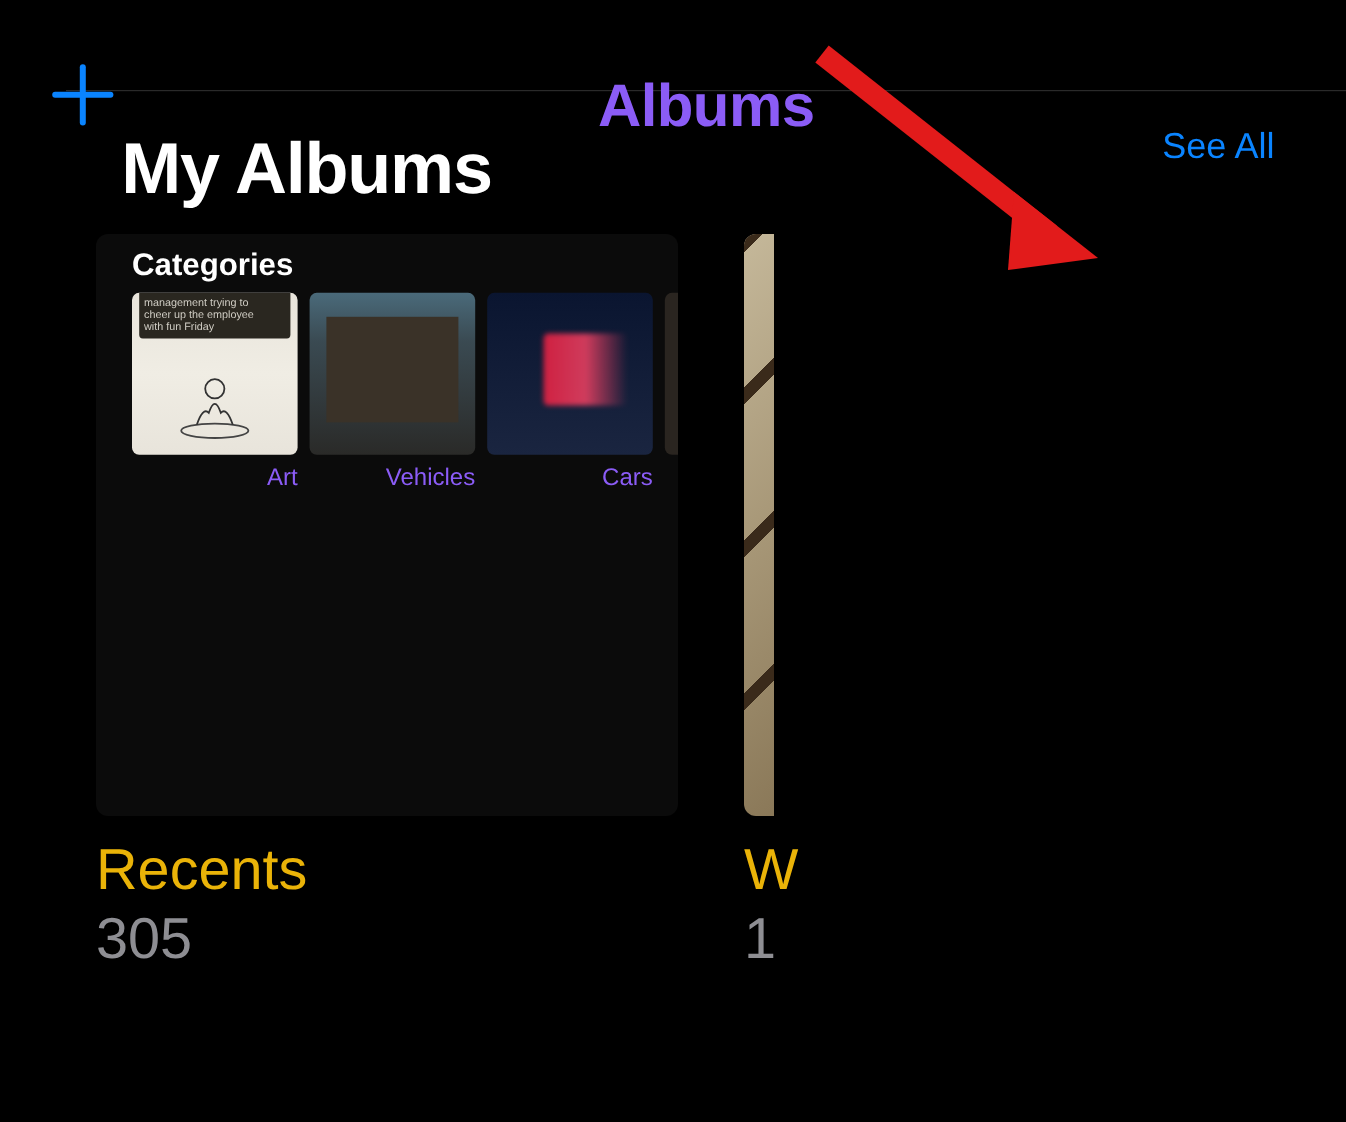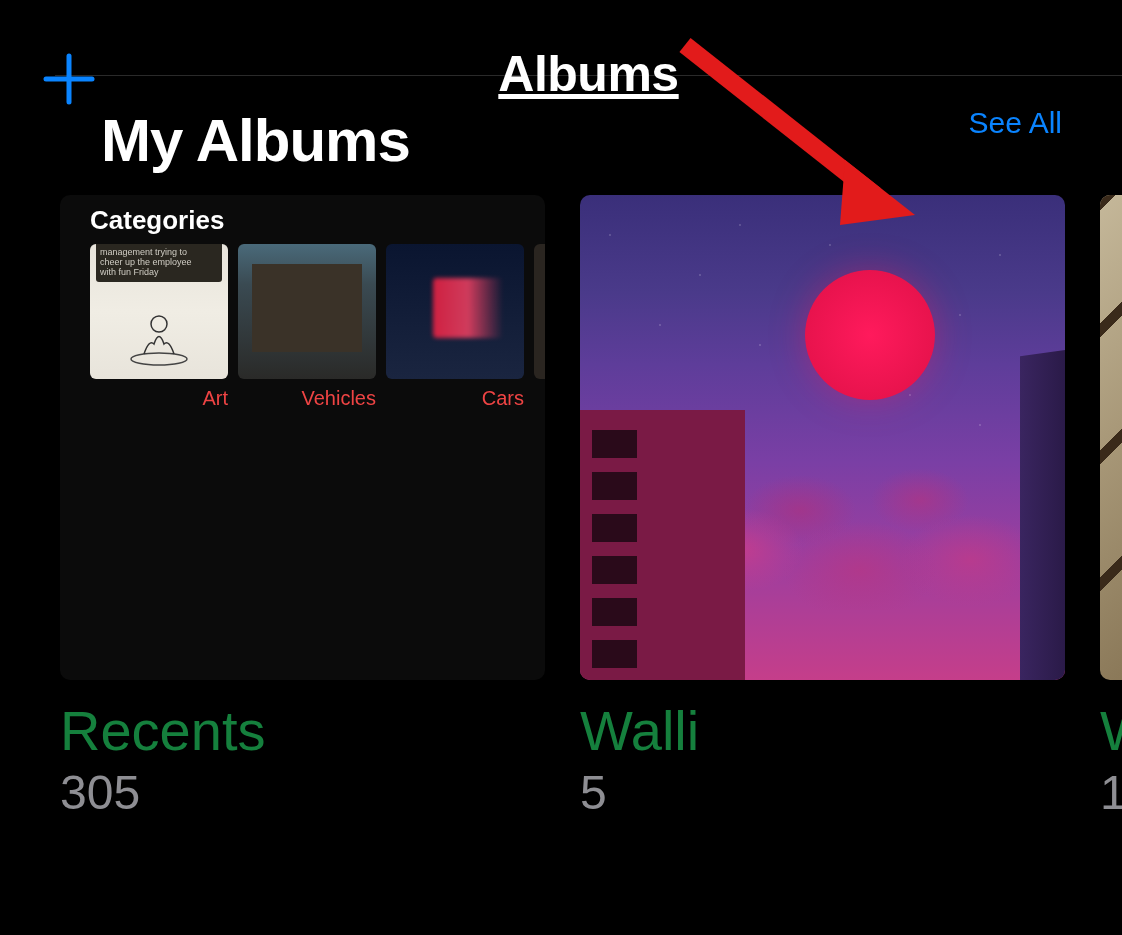--- a/index.html
+++ b/index.html
@@ -24,29 +24,28 @@
       margin-left: 55px;
     }
     .plus-icon {
       position: absolute;
       left: -15px;
       top: 50px;
       color: #0a84ff;
       cursor: pointer;
     }
     .header-title {
-      color: #ffffff;
+      color: #8b5cf6;
       font-size: 50px;
       font-weight: 600;
       position: absolute;
       left: 50%;
       transform: translateX(-50%);
       letter-spacing: -0.5px;
-      top: 45px;
-      text-decoration: underline;
+      top: 59px;
     }
     .section-header {
       display: flex;
       justify-content: space-between;
       align-items: flex-start;
       padding: 30px 60px 20px 60px;
       margin-left: 41px;
     }
     .section-title {
       color: #fff;
@@ -64,32 +63,33 @@
       display: flex;
       gap: 35px;
       padding: 0 60px;
       overflow: hidden;
     }
     .album {
       display: flex;
       flex-direction: column;
       cursor: pointer;
       flex-shrink: 0;
+      margin-left: 20px;
     }
     .album-cover {
       width: 485px;
       height: 485px;
       border-radius: 10px;
       overflow: hidden;
       position: relative;
       background: #1a1a1a;
     }
     .album-title {
-      color: #15803d;
-      font-size: 56px;
+      color: #eab308;
+      font-size: 48px;
       font-weight: 400;
       margin-top: 18px;
     }
     .album-count {
       color: #8e8e93;
       font-size: 48px;
       font-weight: 400;
       margin-top: 2px;
     }
     
@@ -175,21 +175,21 @@
       background: linear-gradient(to right, #ff2244 0%, #ff4466 50%, transparent 100%);
       opacity: 0.8;
       filter: blur(2px);
       border-radius: 4px;
     }
     .mini-thumb.partial {
       width: 20px;
       background: #2a2520;
     }
     .mini-label {
-      color: #ef4444;
+      color: #8b5cf6;
       font-size: 20px;
       font-weight: 400;
       margin-top: 8px;
     }
     
     
     .walli-cover {
       background: linear-gradient(to bottom, 
         #3a2f7a 0%, 
         #4a3a8a 20%, 
@@ -353,33 +353,20 @@
         </div>
         <div class="mini-item">
           <div class="mini-thumb partial"></div>
         </div>
       </div>
     </div>
     <div class="album-title">Recents</div>
     <div class="album-count">305</div>
   </div>
 
-  <div class="album">
-    <div class="album-cover walli-cover">
-      <div class="walli-stars"></div>
-      <div class="walli-sun"></div>
-      <div class="walli-cloud"></div>
-      <div class="walli-building-right"></div>
-      <div class="walli-building-left">
-        <div class="walli-windows"></div>
-      </div>
-    </div>
-    <div class="album-title">Walli</div>
-    <div class="album-count">5</div>
-  </div>
 
   <div class="album album-partial">
     <div class="partial-cover">
       <div class="partial-lines"></div>
     </div>
     <div class="album-title">W</div>
     <div class="album-count">1</div>
   </div>
 
 </div>

